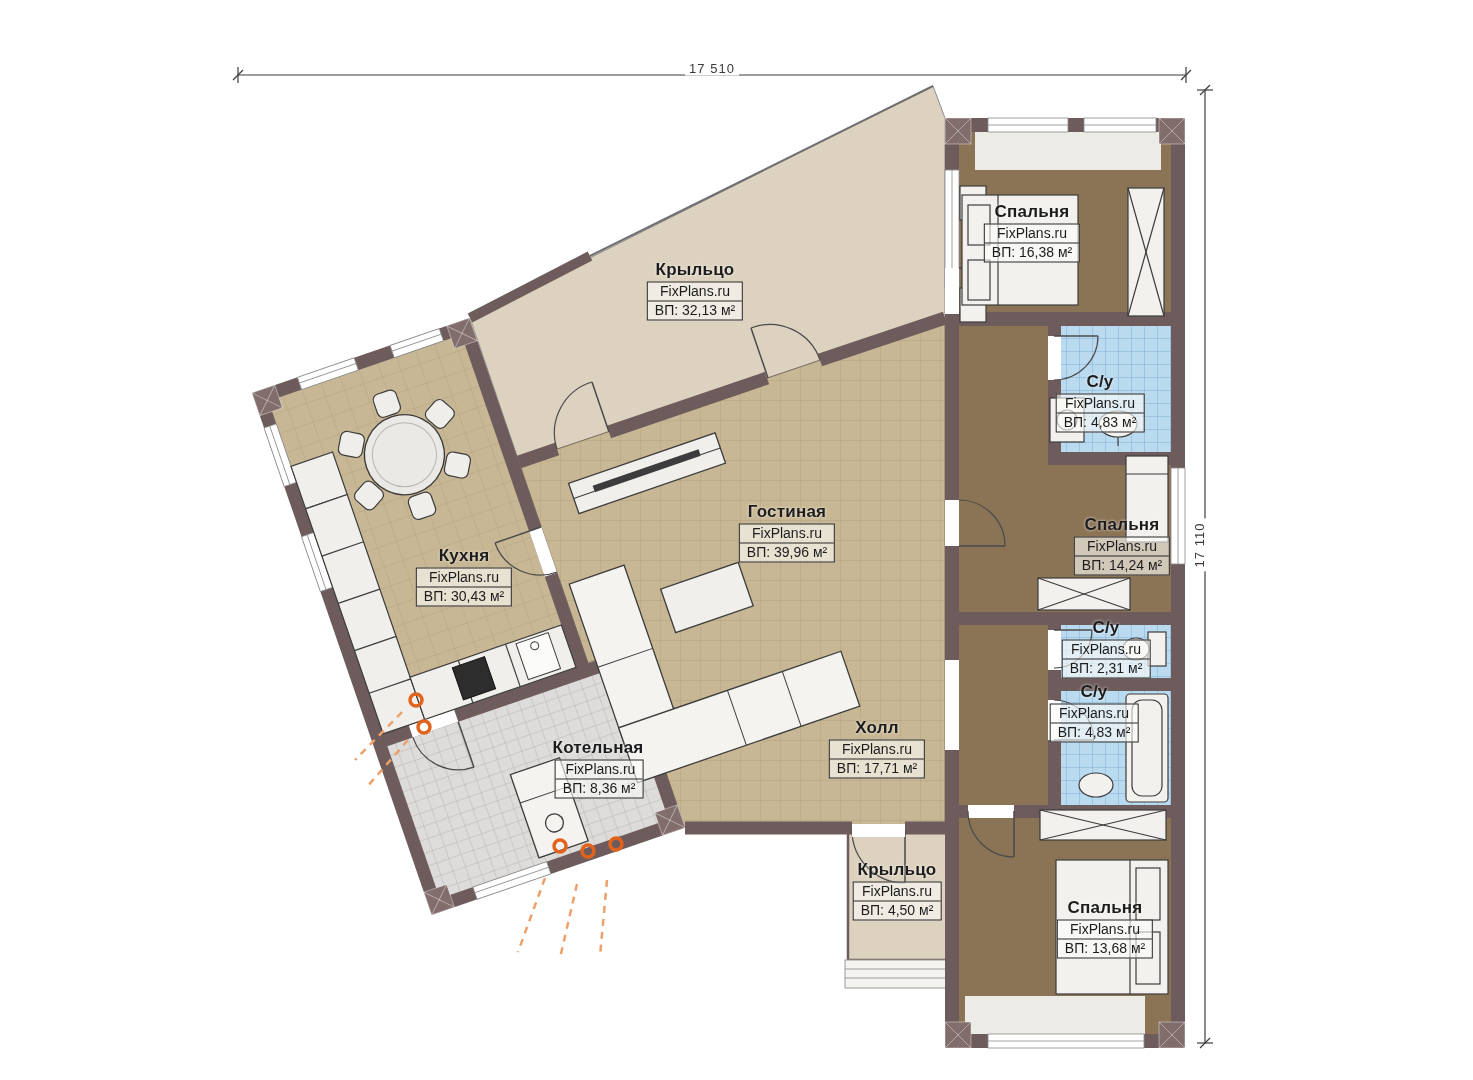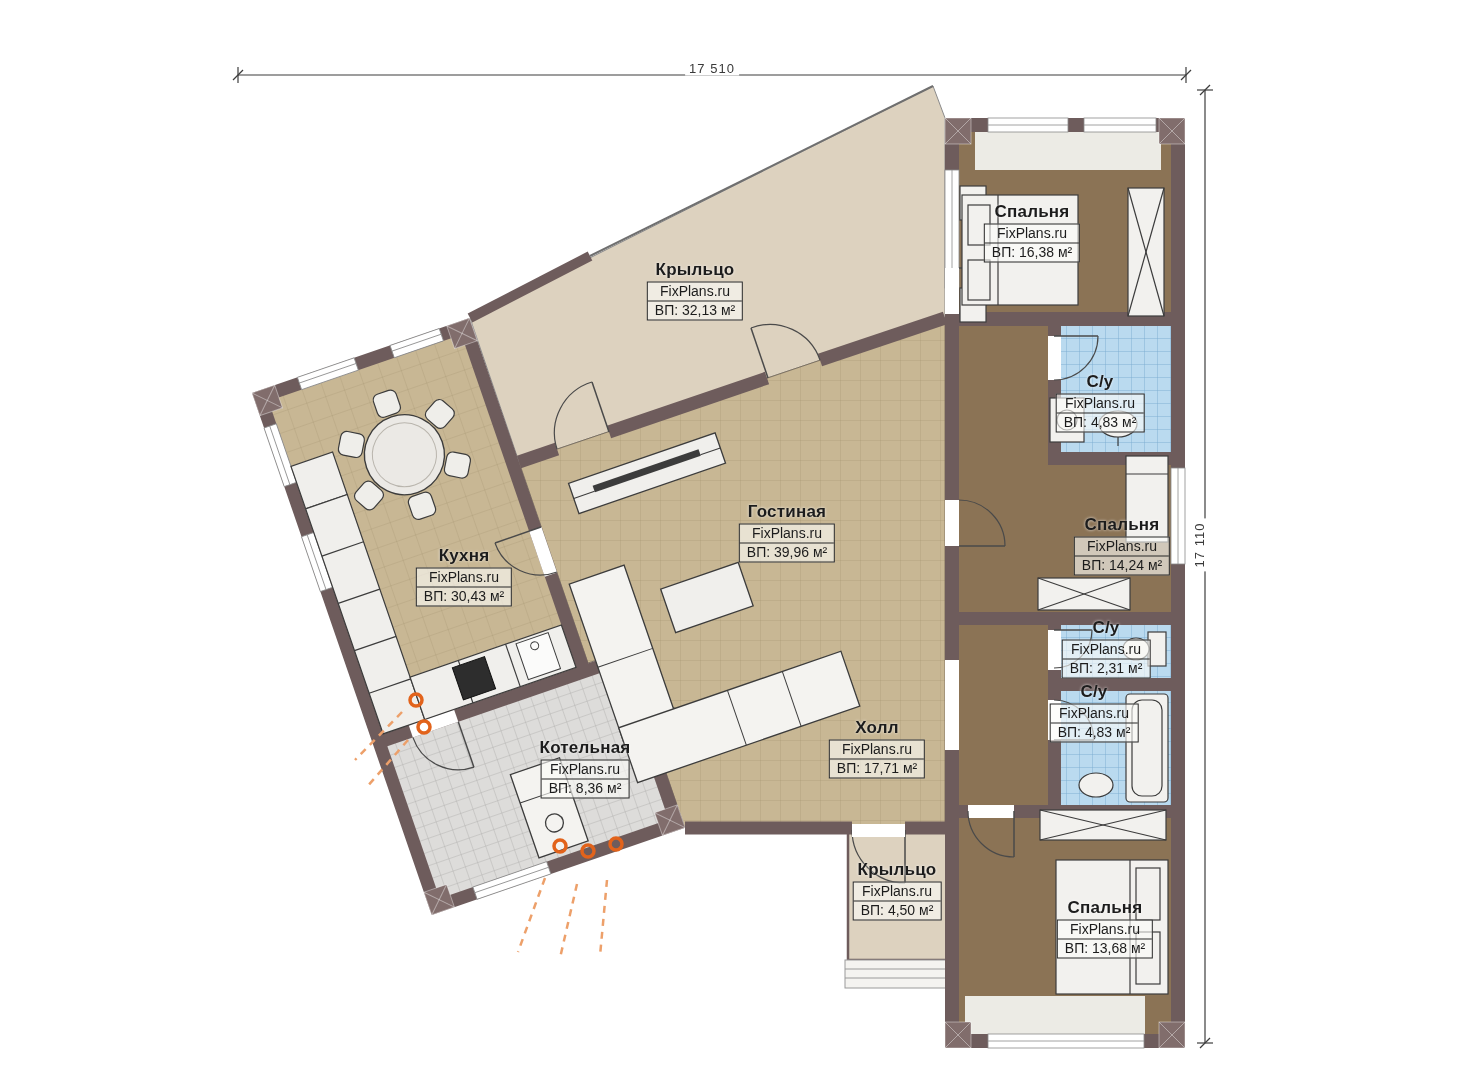--- a/index.html
+++ b/index.html
@@ -354,21 +354,21 @@
 <div class="room-label" style="left:787px;top:532px;">
   <div class="rname">Гостиная</div>
   <div class="rbox"><div class="rrow">FixPlans.ru</div>
   <div class="rrow">ВП: 39,96 м²</div></div>
 </div>
 <div class="room-label" style="left:869px;top:748px;padding-left:16px;">
   <div class="rname">Холл</div>
   <div class="rbox"><div class="rrow">FixPlans.ru</div>
   <div class="rrow">ВП: 17,71 м²</div></div>
 </div>
-<div class="room-label" style="left:585px;top:768px;">
+<div class="room-label" style="left:598px;top:768px;text-align:right;">
   <div class="rname">Котельная</div>
   <div class="rbox"><div class="rrow">FixPlans.ru</div>
   <div class="rrow">ВП: 8,36 м²</div></div>
 </div>
 <div class="room-label" style="left:1106px;top:648px;">
   <div class="rname">С/у</div>
   <div class="rbox"><div class="rrow">FixPlans.ru</div>
   <div class="rrow">ВП: 2,31 м²</div></div>
 </div>
 <div class="room-label" style="left:1094px;top:712px;">

